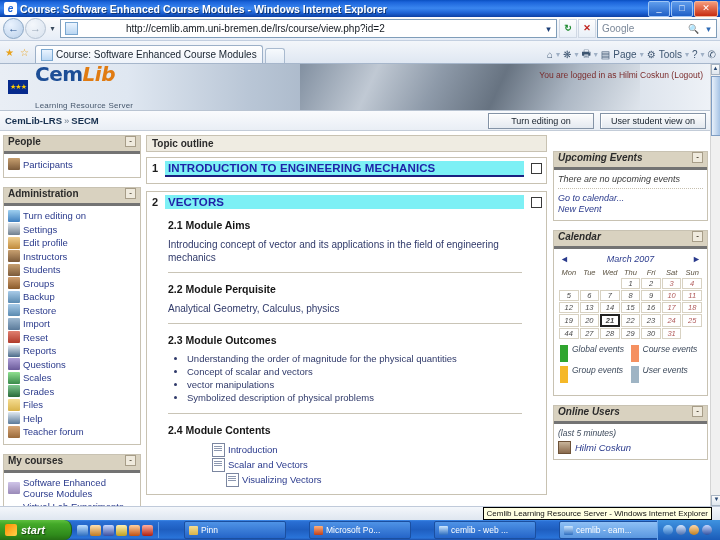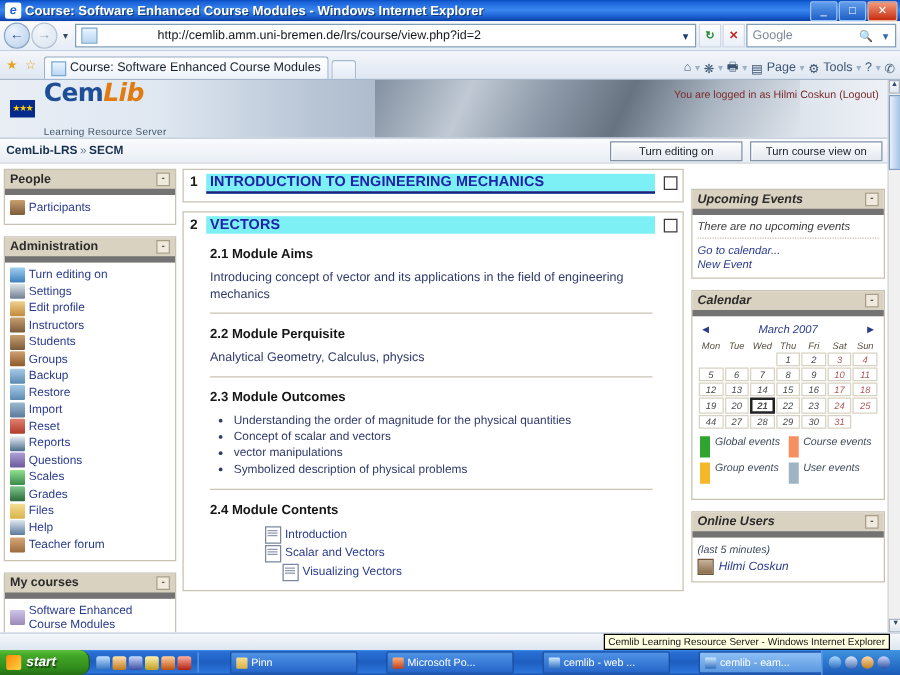--- a/index.html
+++ b/index.html
@@ -82,21 +82,21 @@
   .btn95{height:14px;min-width:96px;border:1px solid #8493a6;background:linear-gradient(to bottom,#fdfdfd,#e4e9f0);
          font-size:9px;color:#16202c;display:flex;align-items:center;justify-content:center;
          box-shadow:inset 1px 1px 0 #fff;white-space:nowrap;padding:0 4px;}
 
   .cols{display:flex;align-items:flex-start;background:#fff;}
   .colL{width:138px;flex:none;padding:4px 2px 0 3px;}
   .colC{flex:1;padding:4px 4px 0 3px;}
   .colR{width:155px;flex:none;padding:20px 3px 0 2px;font-style:italic;}
 
   .block{border:1px solid #c8c2b2;background:#fff;margin-bottom:9px;}
-  .block-h{background:#d9d2c0;border-bottom:5px solid #737373;height:15px;display:flex;align-items:center;
+  .block-h{background:#d9d2c0;border-bottom:3px solid #737373;height:15px;display:flex;align-items:flex-start;
            padding:0 4px;font-size:10px;font-weight:bold;color:#2b2b2b;}
   .block-h .min{margin-left:auto;font-size:8px;color:#5a5244;border:1px solid #a79d88;background:#efeadd;
                 width:9px;height:9px;line-height:7px;text-align:center;}
   .block-b{padding:4px 4px 5px 4px;}
   .navitem{display:flex;align-items:center;margin-bottom:1.5px;white-space:nowrap;}
   .navitem a{color:#2a3a8c;font-size:9.5px;text-decoration:none;}
   .ico{width:12px;height:12px;margin-right:3px;flex:none;border-radius:1px;}
 
   .outline-h{border:1px solid #c8c2b2;background:#efece2;height:15px;display:flex;align-items:center;
              padding:0 5px;font-size:10px;font-weight:bold;color:#2b2b2b;margin-bottom:5px;}
@@ -255,21 +255,21 @@
           <span>(Logout)</span>
         </div>
       </div>
 
       <div class="crumbbar">
         <div class="crumb">
           <b>CemLib-LRS</b><span class="sep">»</span><b>SECM</b>
         </div>
         <div class="crumb-btns">
           <div class="btn95">Turn editing on</div>
-          <div class="btn95">Turn course view on</div>
+          <div class="btn95">User student view on</div>
         </div>
       </div>
 
       <div class="cols">
 
         <div class="colL">
 
           <div class="block">
             <div class="block-h">
               <span>People</span>
@@ -373,20 +373,21 @@
               <div class="navitem" style="white-space:normal">
                 <span class="ico" style="background:linear-gradient(#cfc4e8,#9a8ab8)"></span>
                 <a>Virtual Lab Experiments Modules</a>
               </div>
             </div>
           </div>
 
         </div>
 
         <div class="colC">
+          <div class="outline-h">Topic outline</div>
 
           <div class="topic">
             <div class="topic-n">1</div>
             <div class="topic-c">
               <span class="tlt u">INTRODUCTION TO ENGINEERING MECHANICS</span>
             </div>
             <div class="topic-r"><span class="chk"></span></div>
           </div>
 
           <div class="topic">

